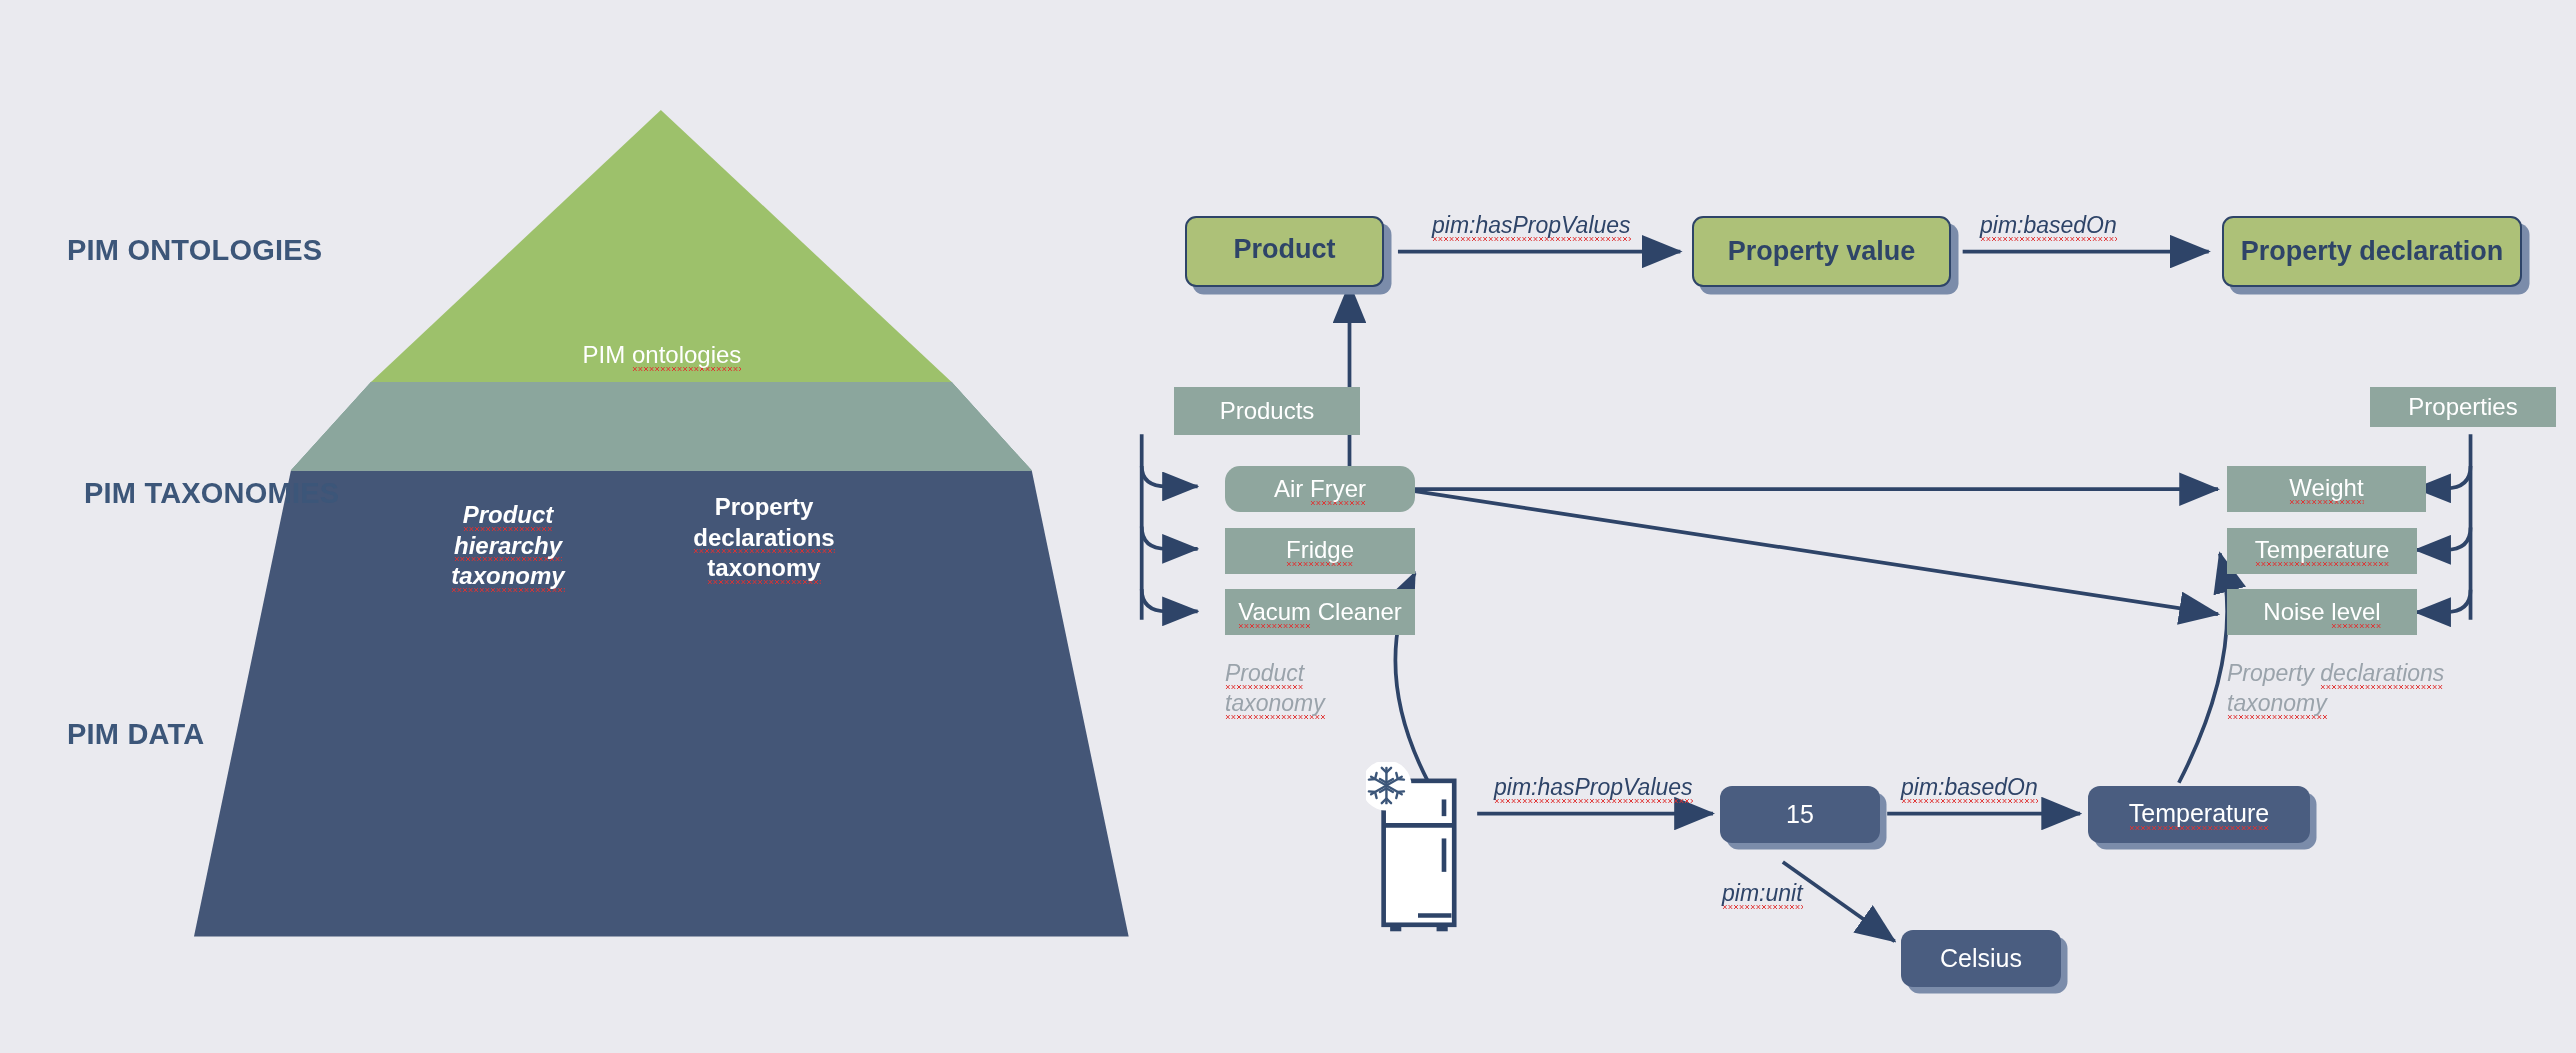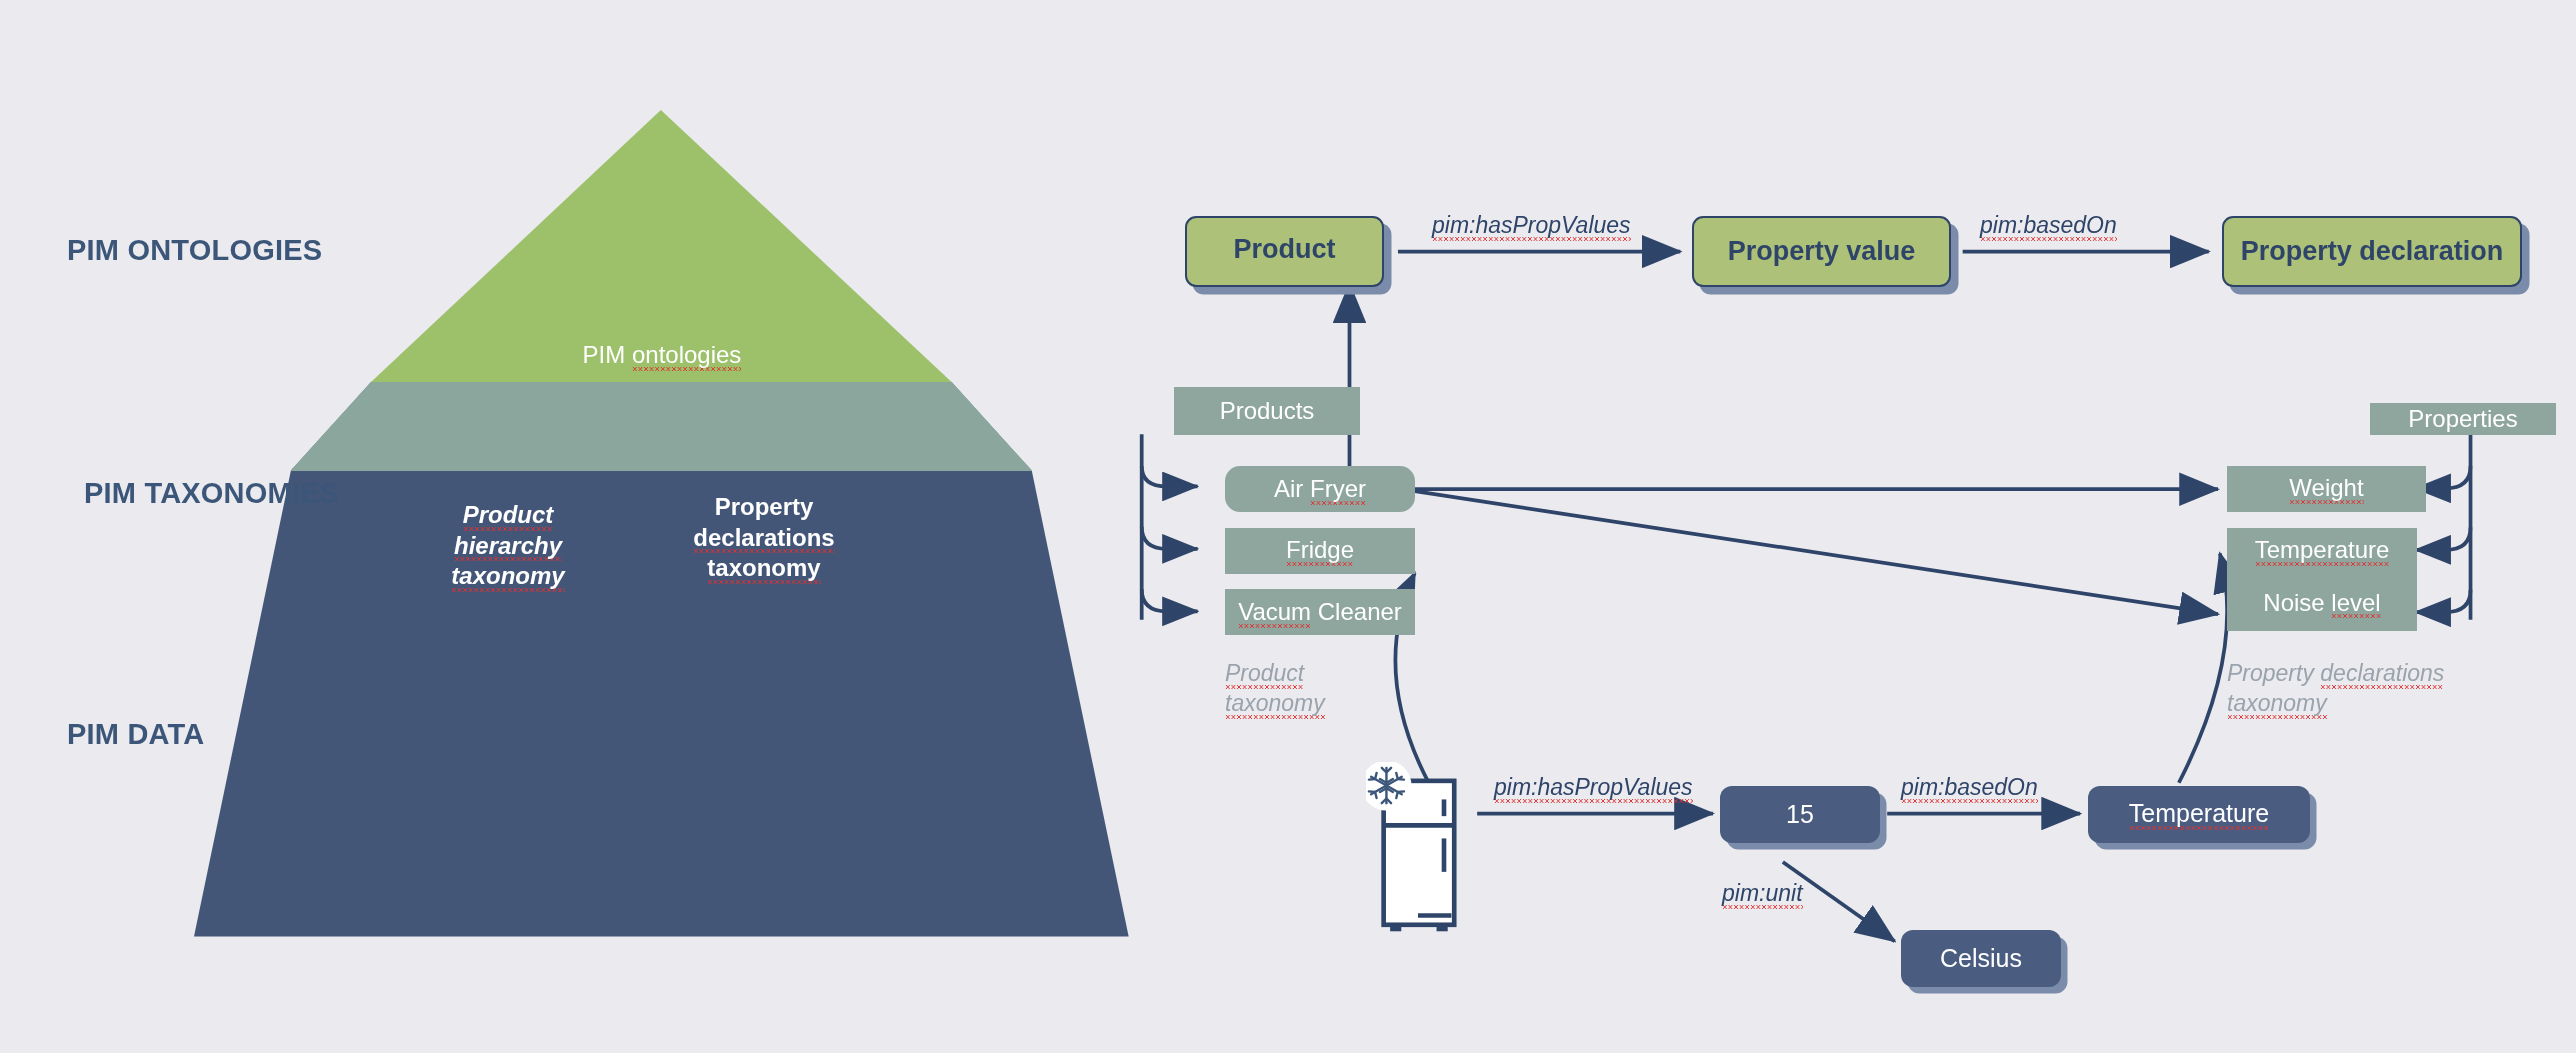--- a/index.html
+++ b/index.html
@@ -226,30 +226,30 @@
   <div class="node n-tax" style="left:1225px; top:466px; width:190px; height:46px;border-radius:15px;">
     <span><span>Air</span> <span class="sq">Fryer</span></span>
   </div>
   <div class="node n-tax" style="left:1225px; top:528px; width:190px; height:46px;align-items:center;">
     <span class="sq">Fridge</span>
   </div>
   <div class="node n-tax" style="left:1225px; top:589px; width:190px; height:46px;">
     <span><span class="sq">Vacum</span> <span>Cleaner</span></span>
   </div>
 
-  <div class="node n-tax" style="left:2370px; top:387px; width:186px; height:32px;margin-top:16px;">
+  <div class="node n-tax" style="left:2370px; top:387px; width:186px; height:40px;">
     <span>Properties</span>
   </div>
   <div class="node n-tax" style="left:2227px; top:466px; width:199px; height:46px;">
     <span class="sq">Weight</span>
   </div>
   <div class="node n-tax" style="left:2227px; top:528px; width:190px; height:46px;">
     <span class="sq">Temperature</span>
   </div>
-  <div class="node n-tax" style="left:2227px; top:574px; width:190px; height:57px;">
+  <div class="node n-tax" style="left:2227px; top:589px; width:190px; height:46px;">
     <span><span>Noise</span> <span class="sq">level</span></span>
   </div>
 
   <div class="caption" style="left:1225px; top:658px;">
     <span class="sq">Product</span><br>
     <span class="sq">taxonomy</span>
   </div>
   <div class="caption" style="left:2227px; top:658px;">
     <span>Property</span> <span class="sq">declarations</span><br>
     <span class="sq">taxonomy</span>

